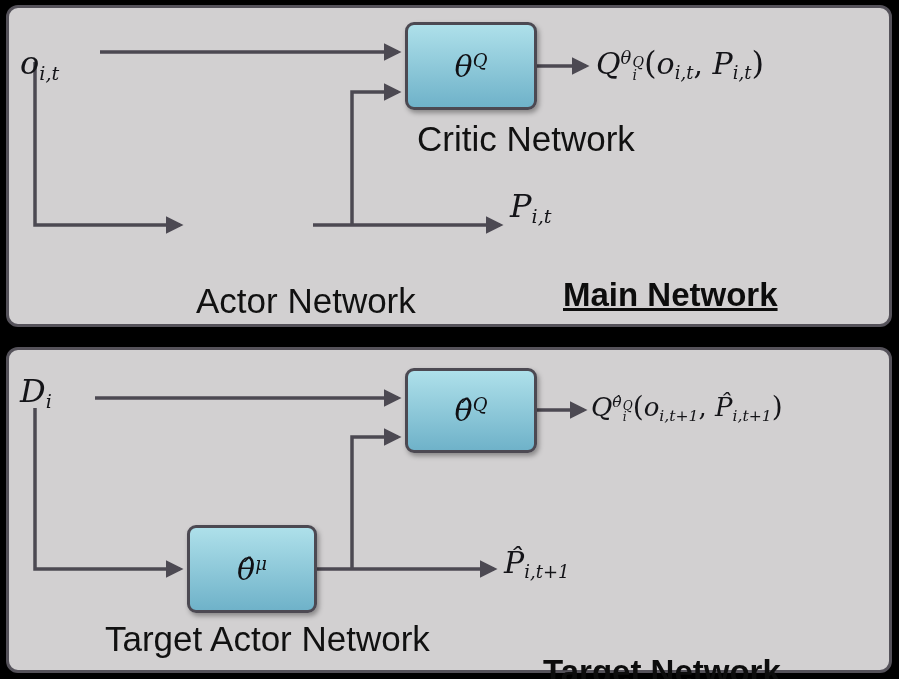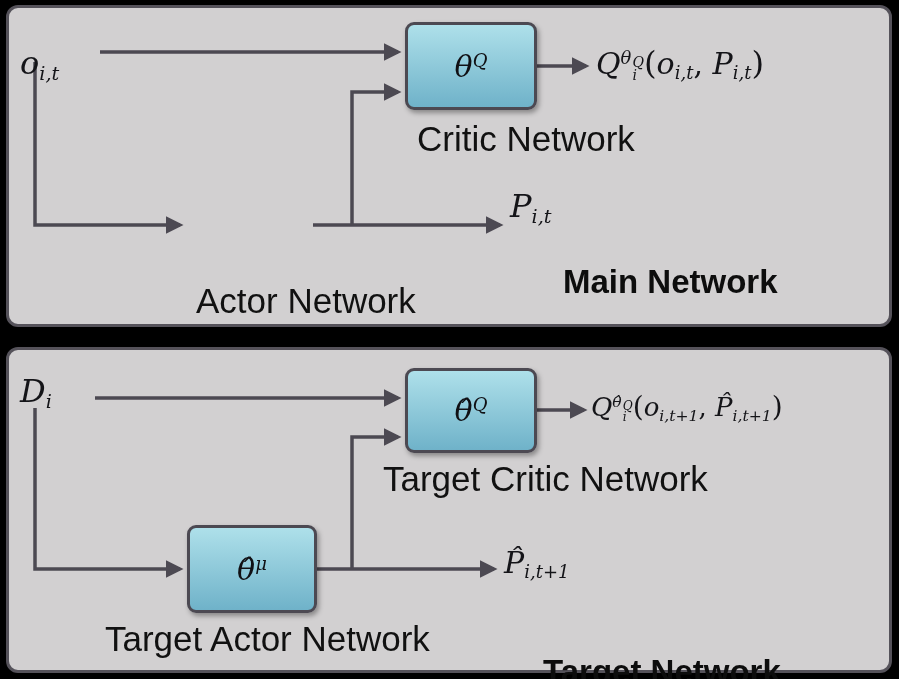--- a/index.html
+++ b/index.html
@@ -94,29 +94,28 @@
   <div class="math" style="left:596px; top:44px; font-size:30px;"><span>Q</span><span class="msup"><span>θ</span><span class="stack">
           <span>Q</span>
           <span>i</span>
         </span></span><span class="paren">(</span><span>o</span><span class="msub">i,t</span><span class="sep">, </span><span>P</span><span class="msub">i,t</span><span class="paren">)</span></div>
 
 
   <div class="caption" style="left:196px; top:281px;">Actor Network</div>
 
   <div class="math" style="left:510px; top:187px; font-size:32px;"><span>P</span><span class="msub">i,t</span></div>
 
-  <div class="panel-title" style="left:563px; top:263px;">Main Network</div>
+  <div class="panel-title" style="left:563px; top:276px;text-decoration:underline;">Main Network</div>
 
   <div class="math" style="left:20px; top:372px; font-size:32px;"><span>D</span><span class="msub">i</span></div>
 
   <div class="box box-target-critic">
       <span><span>θ̂</span><span class="msup">Q</span></span>
     </div>
 
-  <div class="caption" style="left:383px; top:459px;">Target Critic Network</div>
 
   <div class="math" style="left:591px; top:390px; font-size:26px;"><span>Q</span><span class="msup"><span>θ̂</span><span class="stack">
           <span>Q</span>
           <span>i</span>
         </span></span><span class="paren">(</span><span>o</span><span class="msub">i,t+1</span><span class="sep">, </span><span>P̂</span><span class="msub">i,t+1</span><span class="paren">)</span></div>
 
   <div class="box box-target-actor">
       <span><span>θ̂</span><span class="msup">μ</span></span>
     </div>
 

